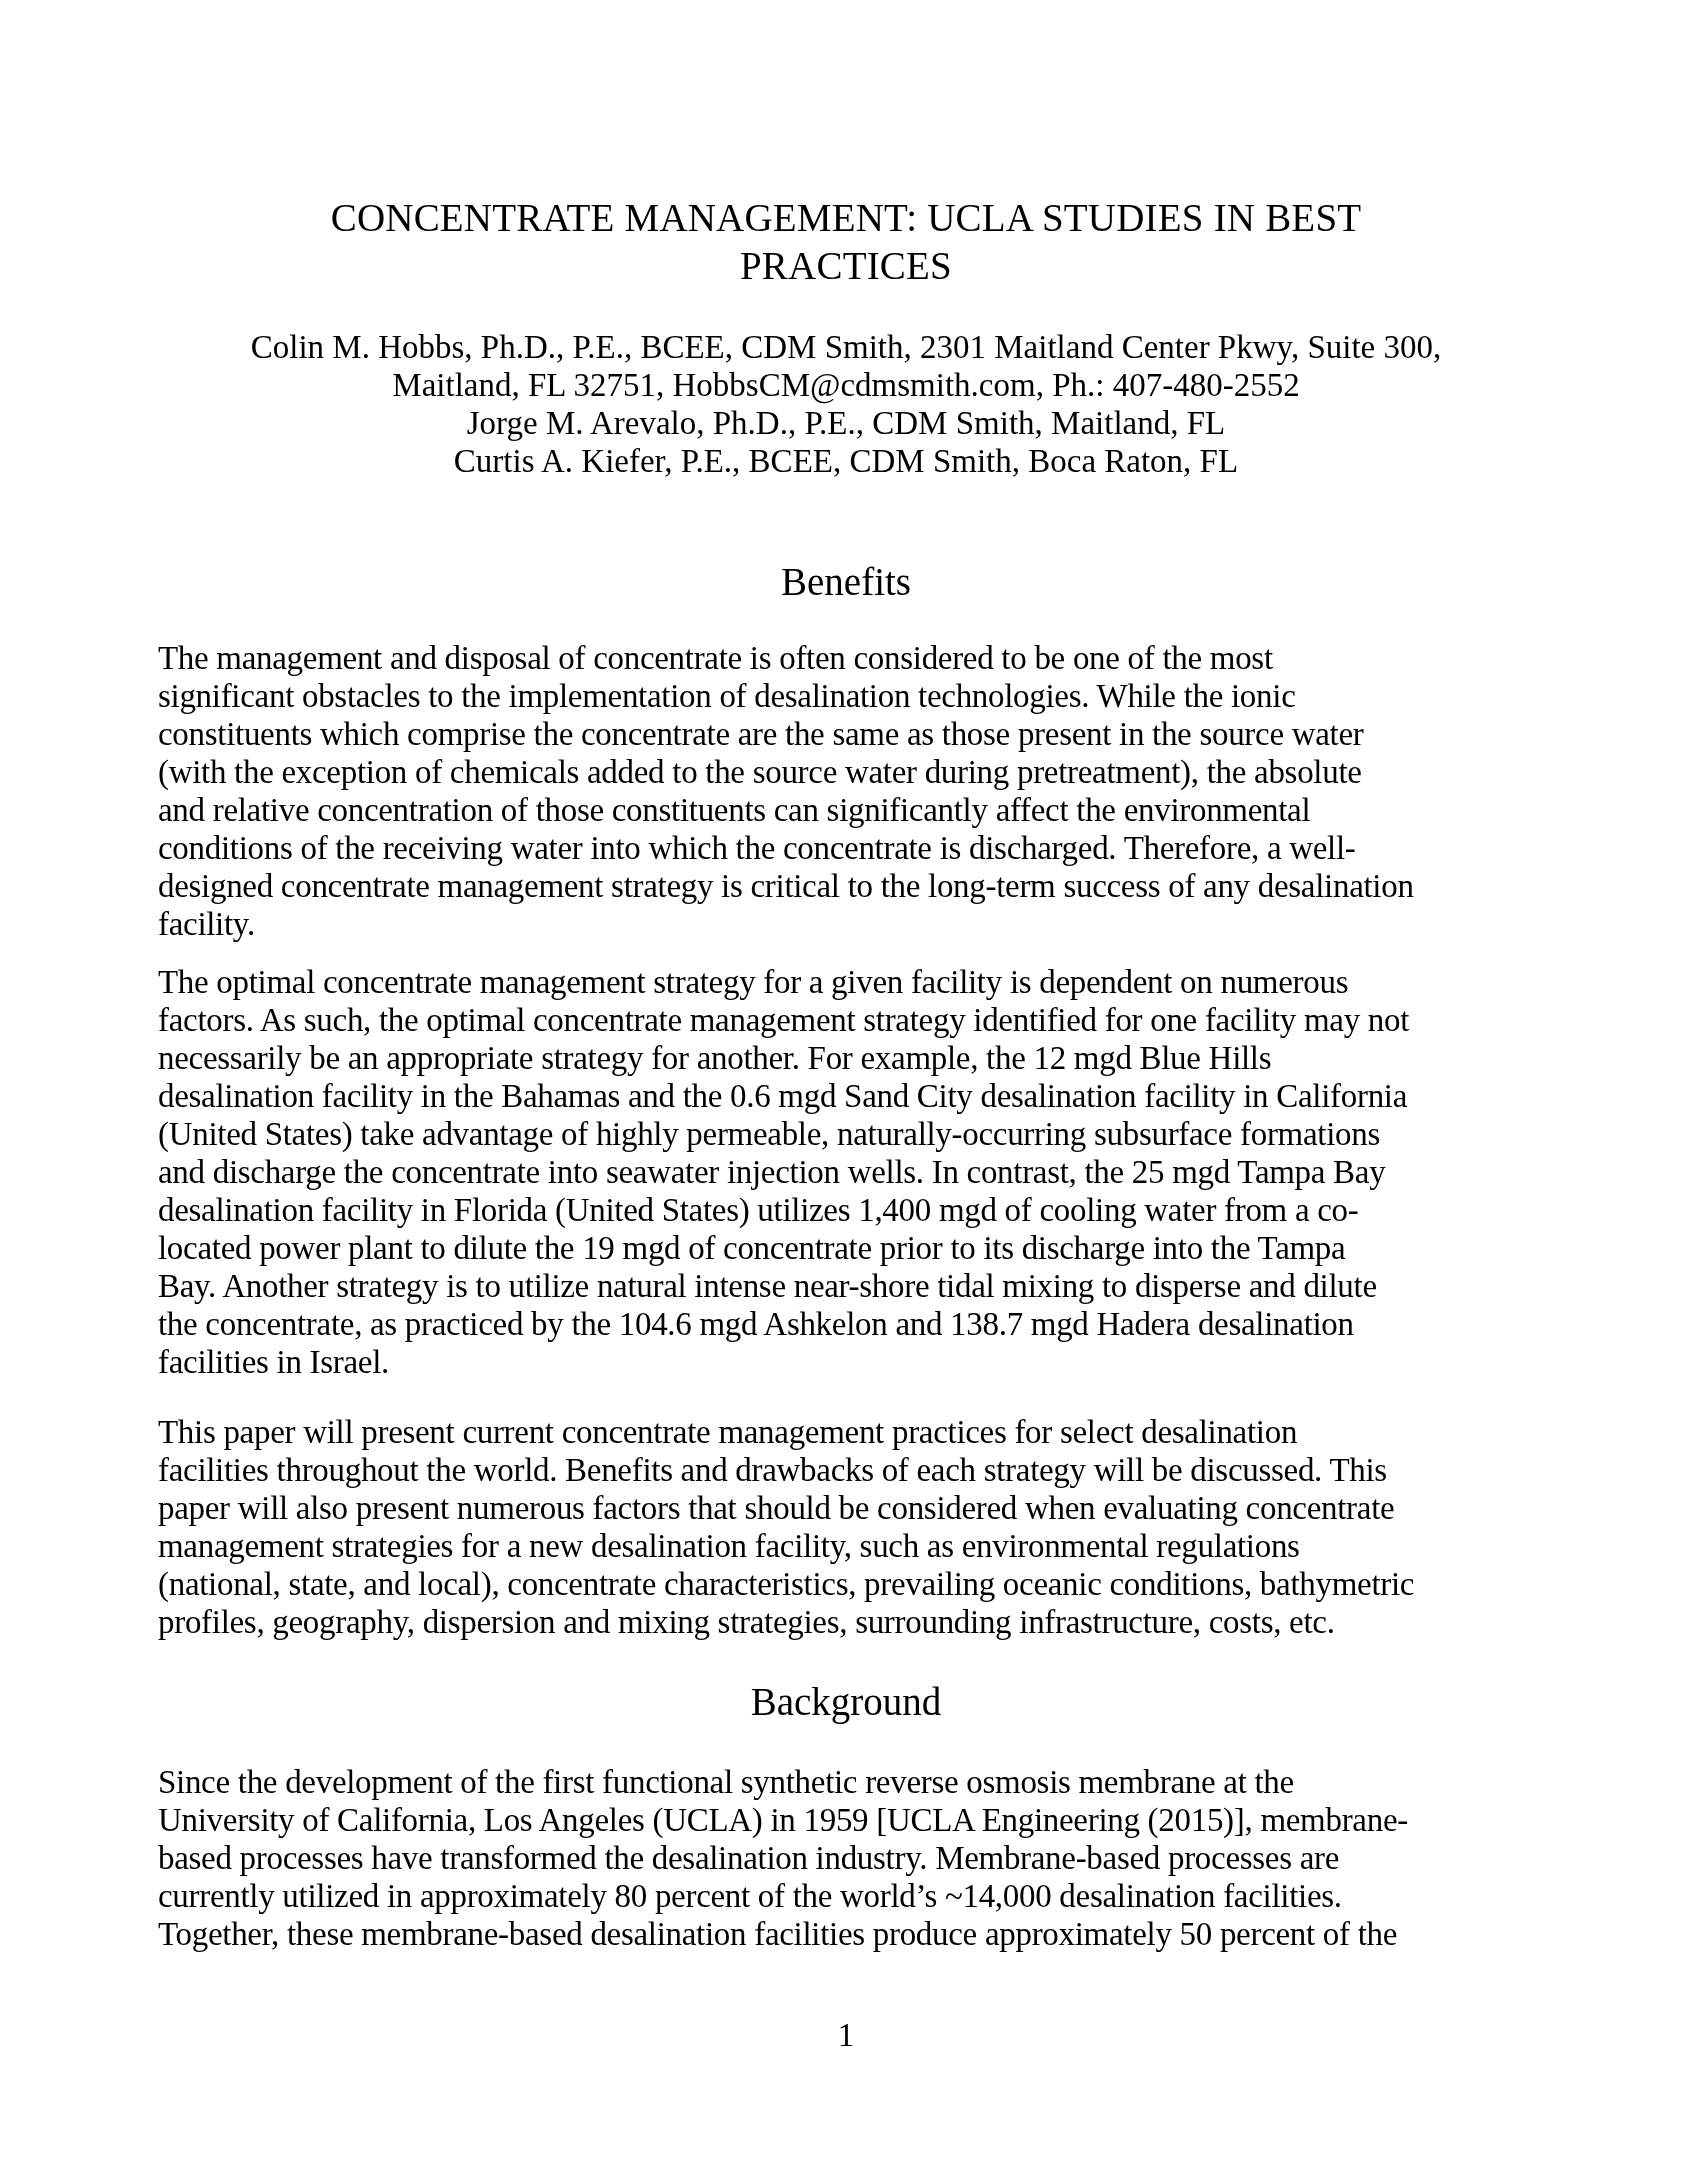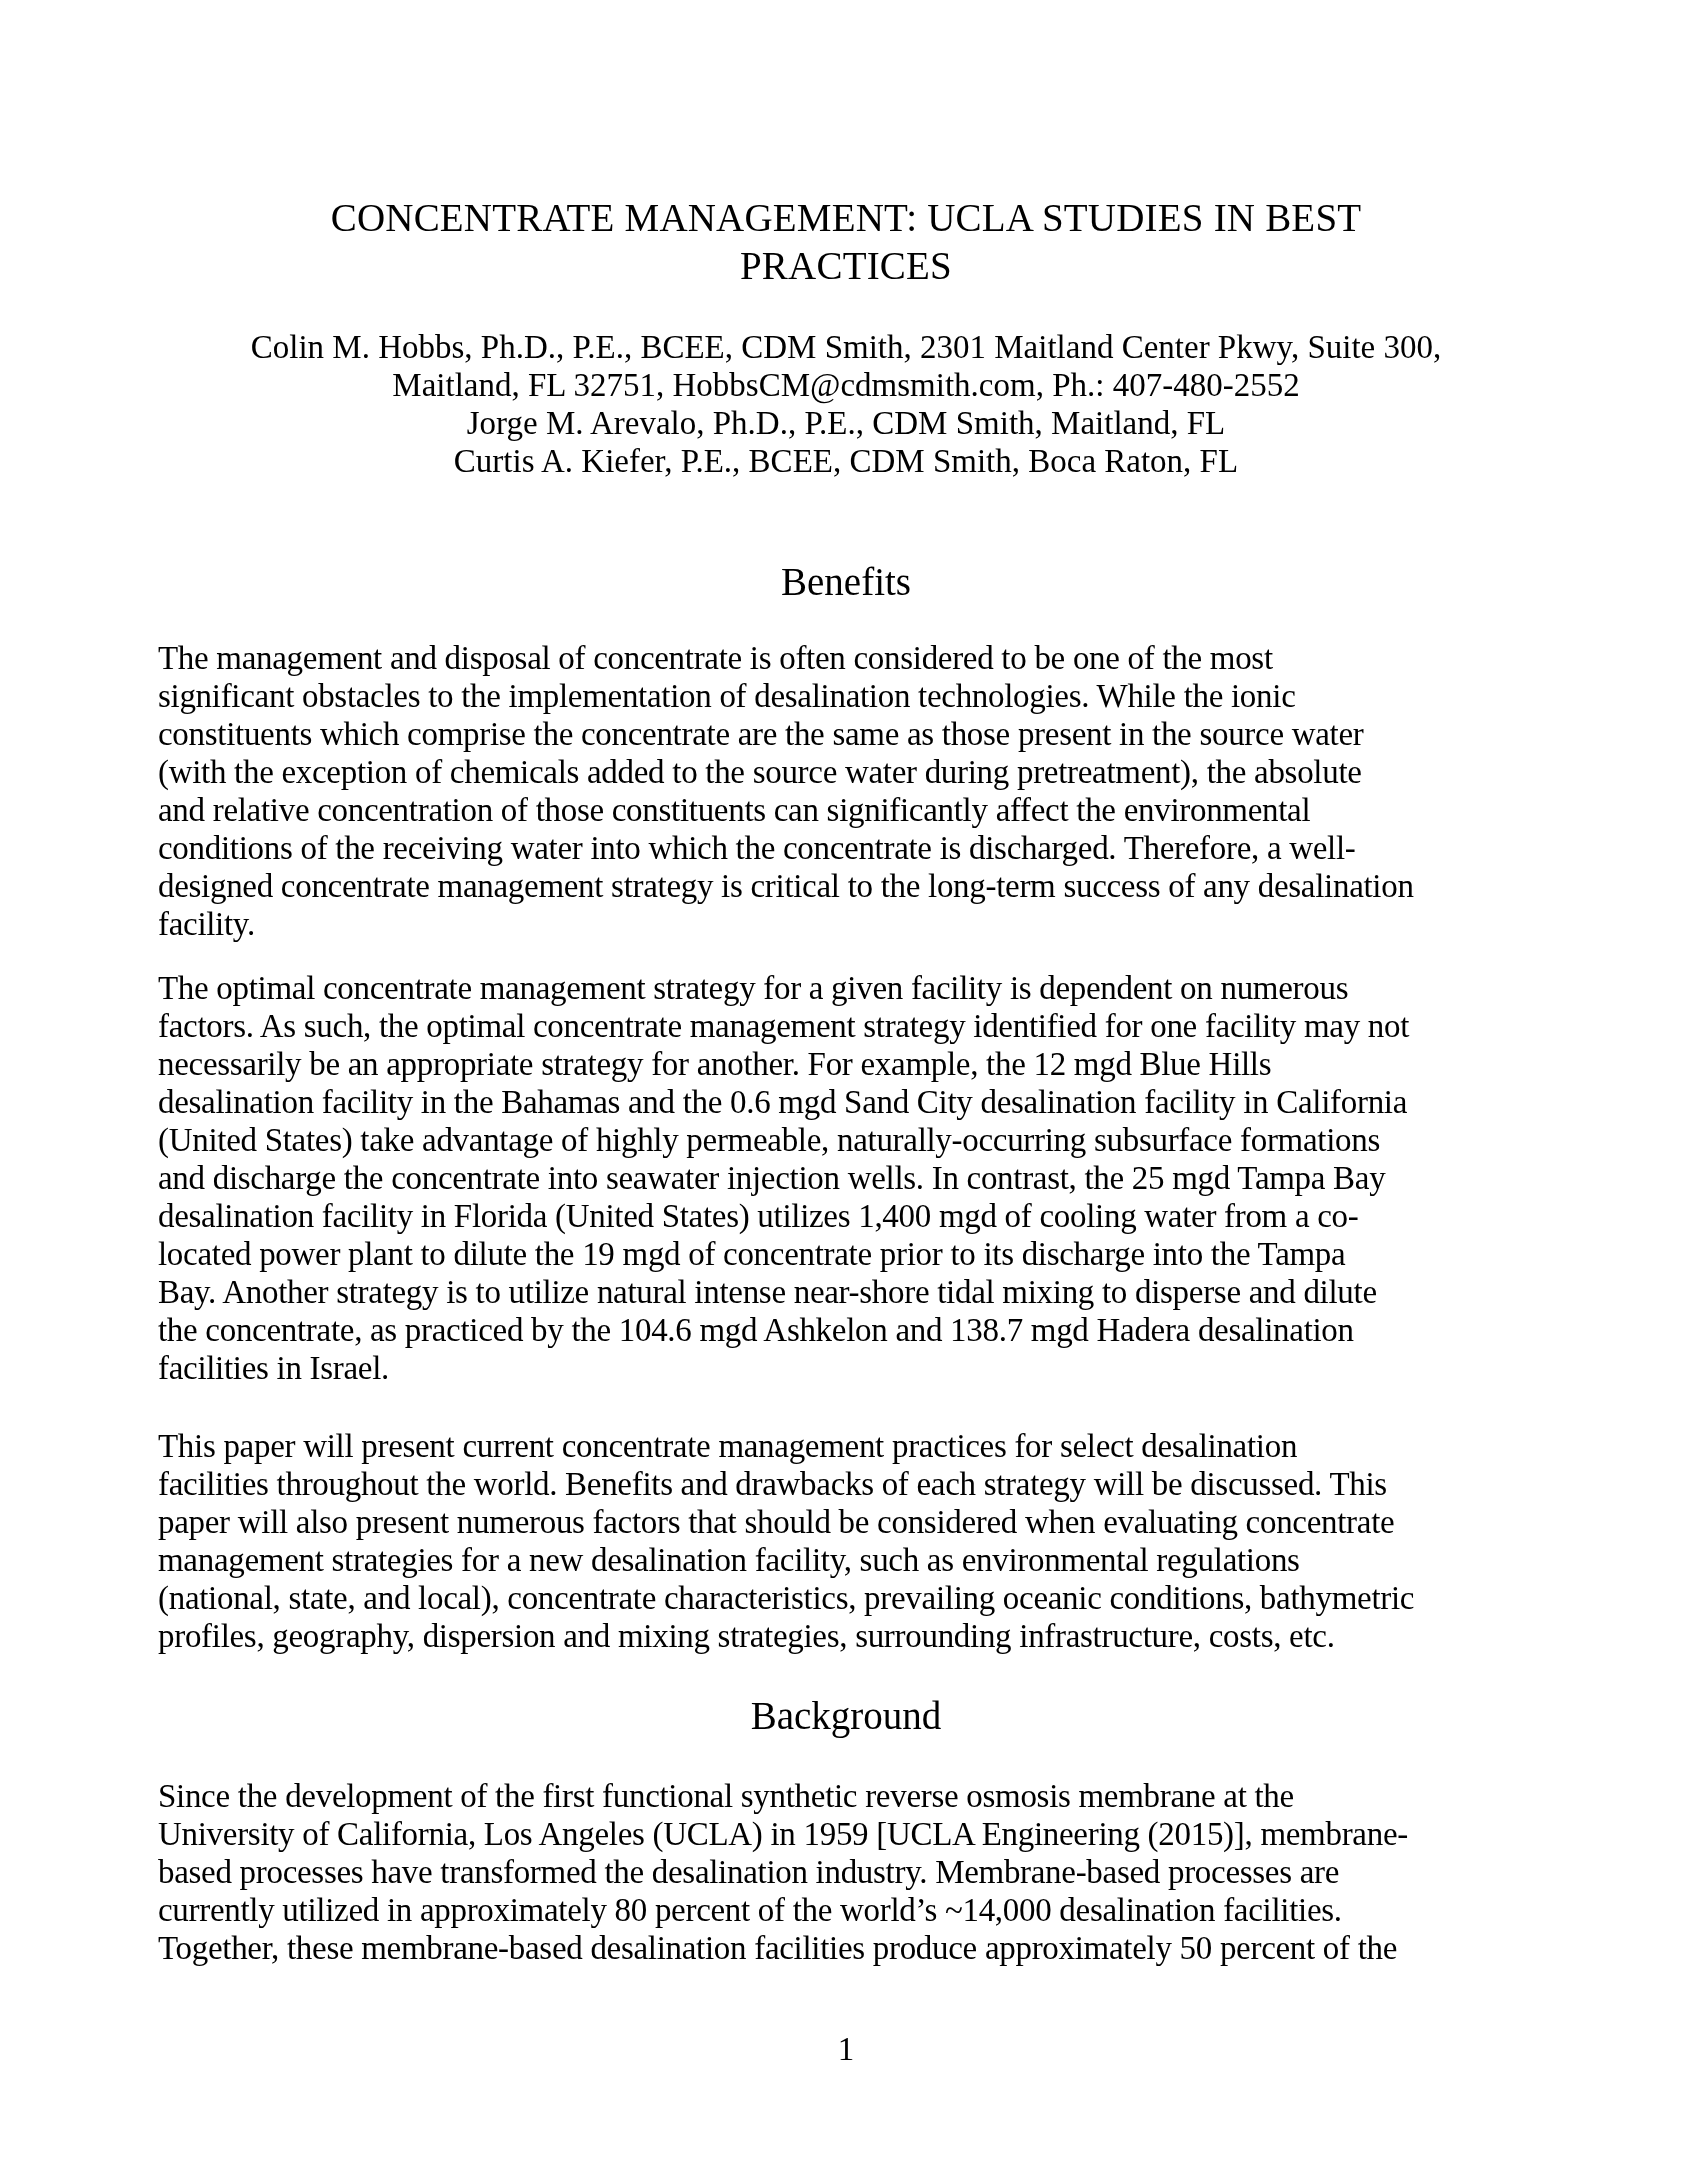--- a/index.html
+++ b/index.html
@@ -52,22 +52,22 @@
   .h-abstract { margin-top: 79px; }
   .h-background { margin-top: 38px; }
   .para {
     font-size: 33px;
     line-height: 38px;
     white-space: pre;
     letter-spacing: -0.3px;
     text-align: left;
   }
   .p1 { margin-top: 34px; }
-  .p2 { margin-top: 26px; }
-  .p3 { margin-top: 40px; }
+  .p2 { margin-top: 20px; }
+  .p3 { margin-top: 32px; }
   .p4 { margin-top: 38px; }
   .pagenum {
     margin-top: 63px;
     font-size: 33px;
     line-height: 38px;
     text-align: center;
   }
 </style>
 </head>
 <body>

